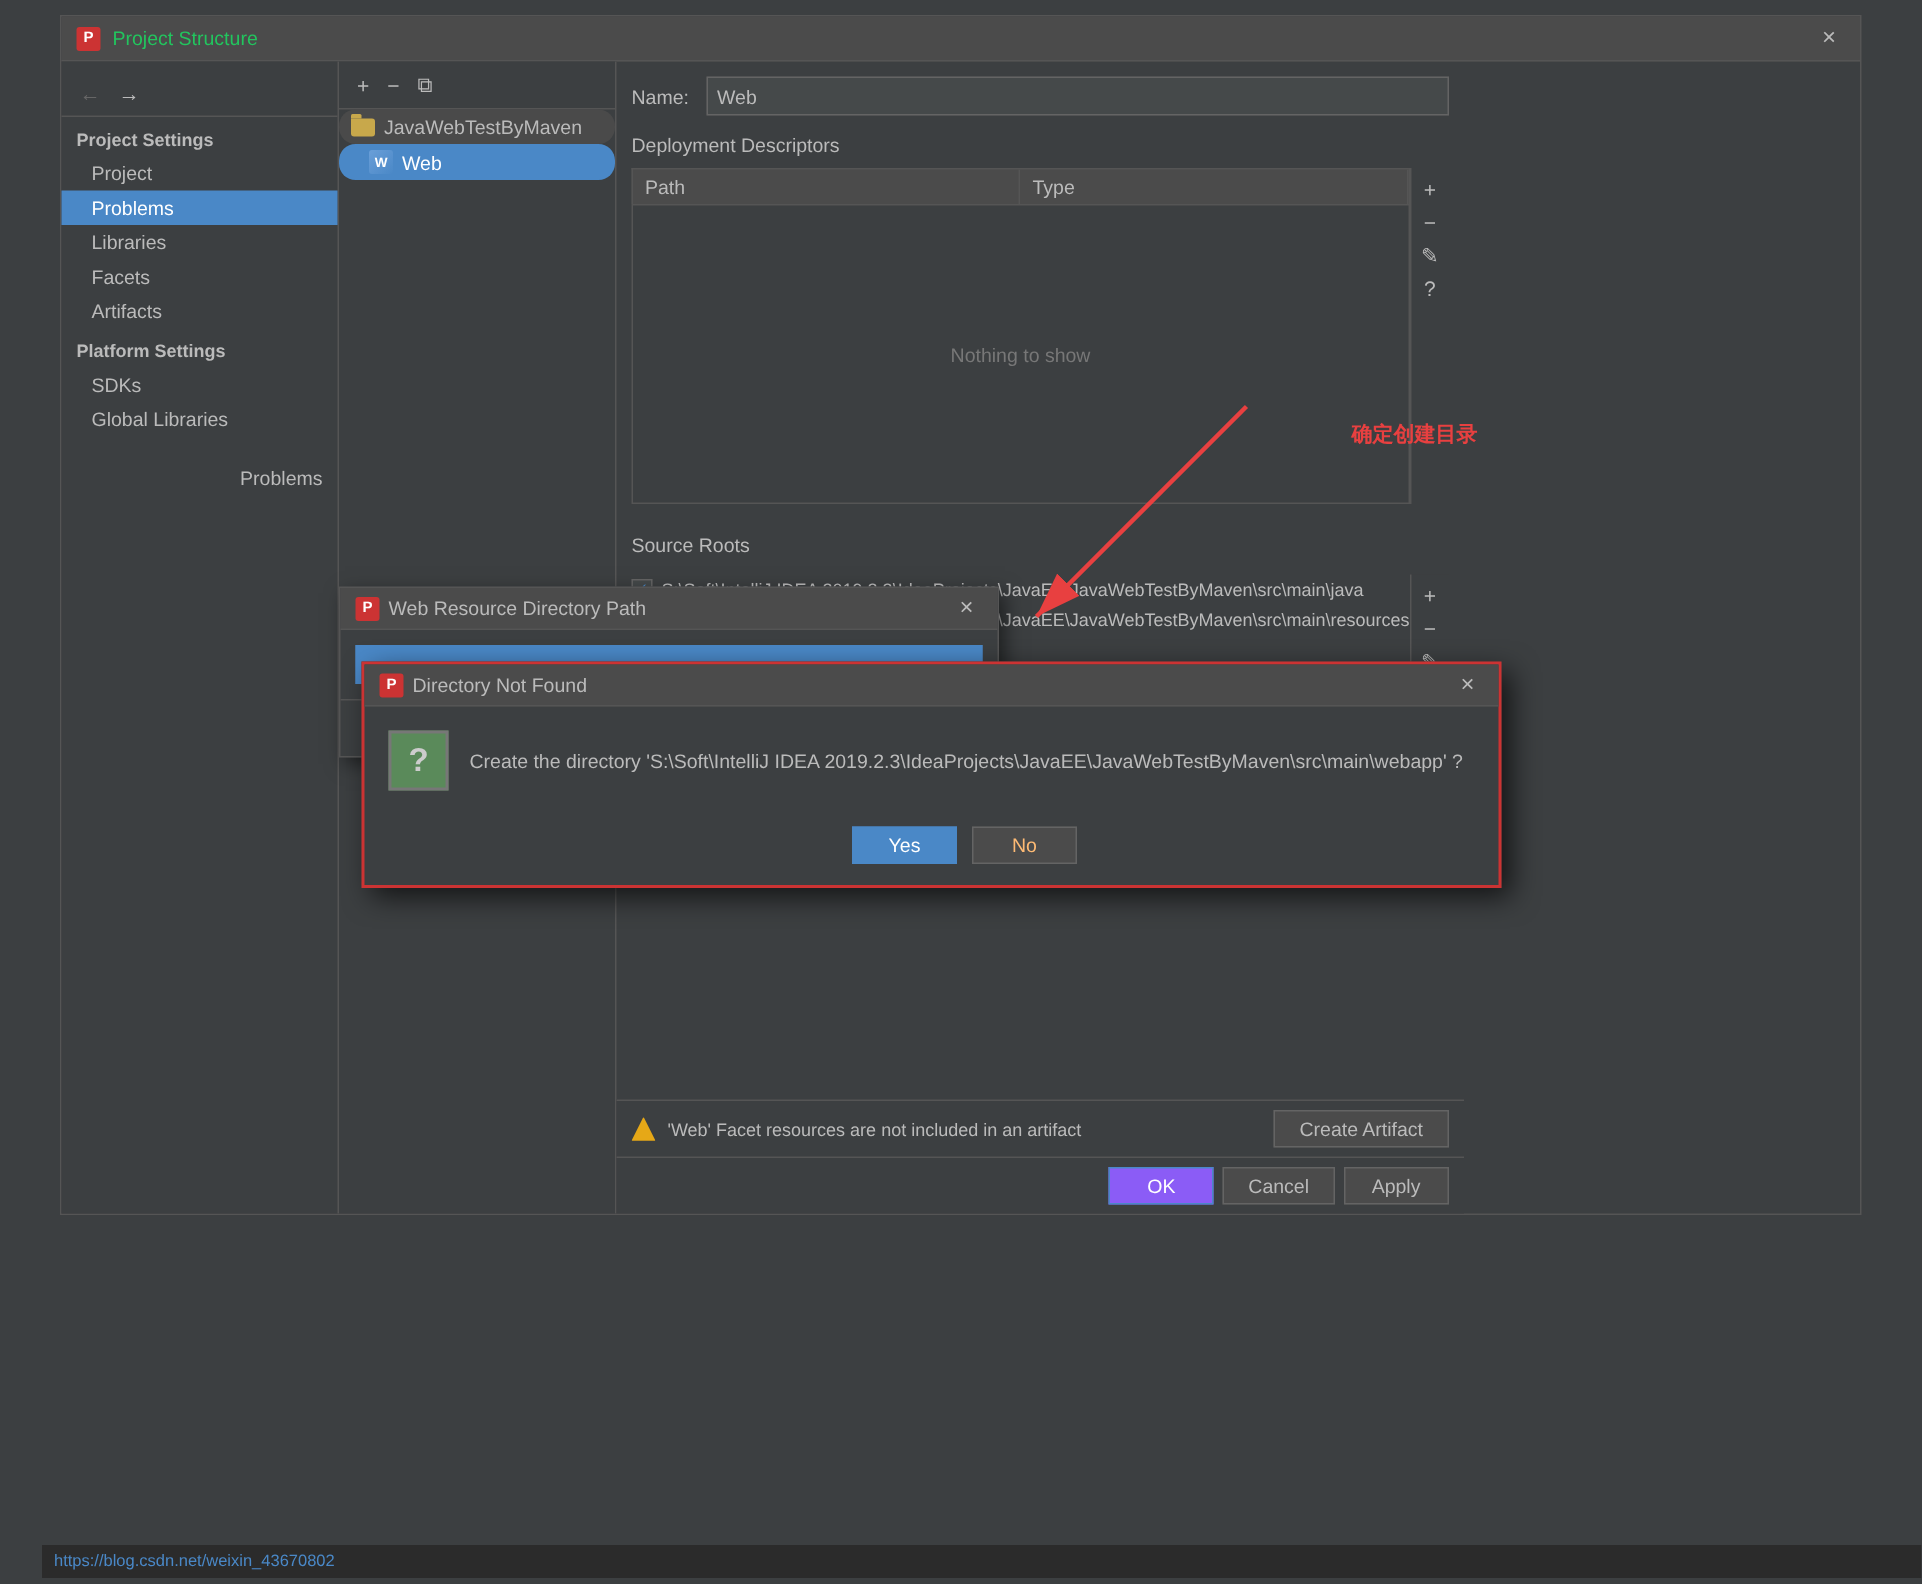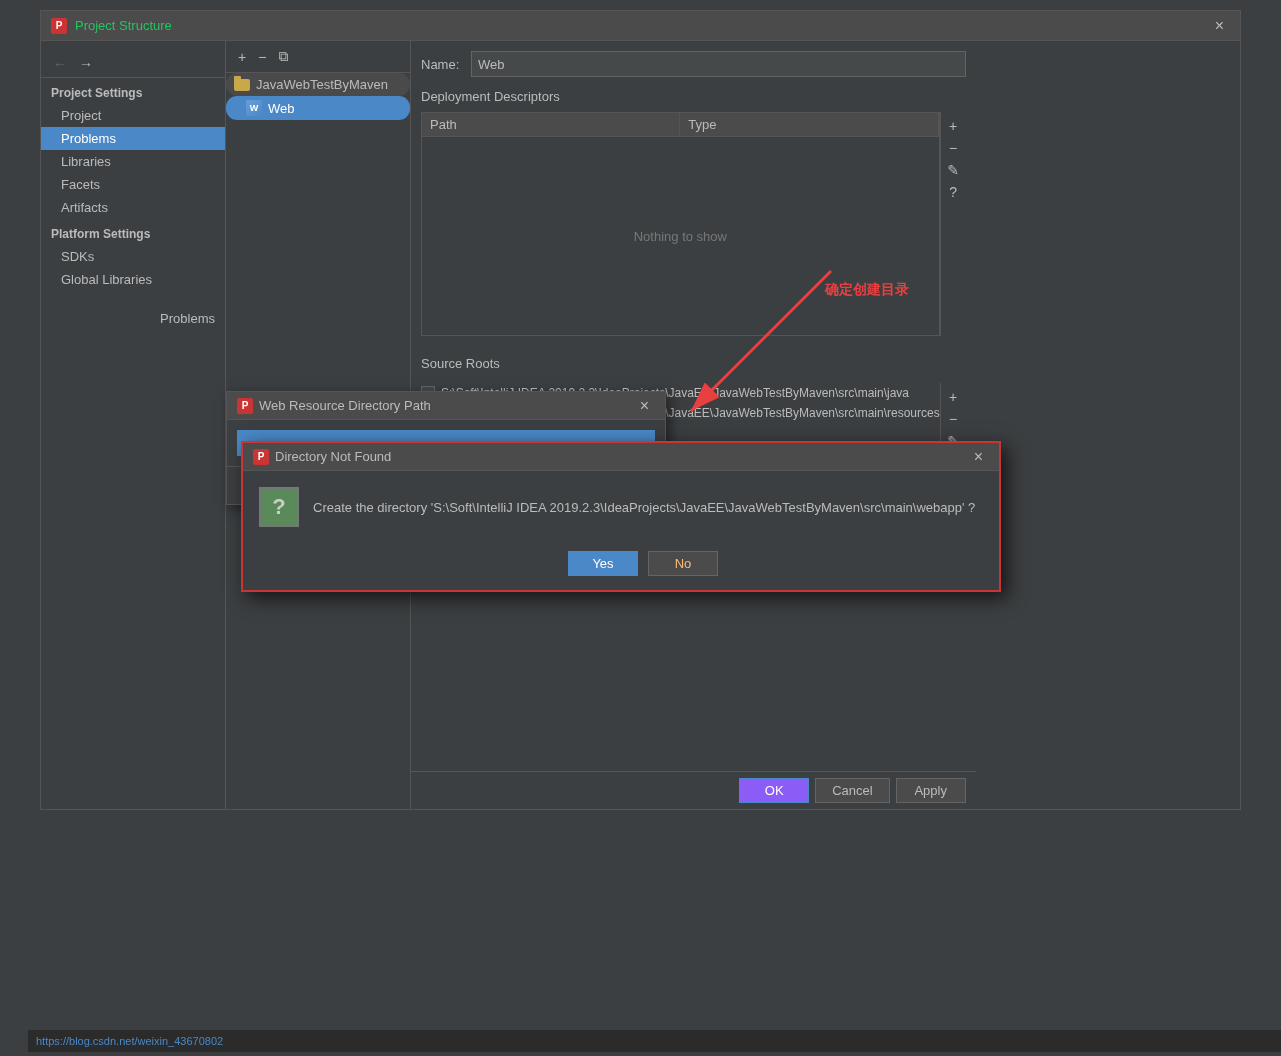--- a/index.html
+++ b/index.html
@@ -483,21 +483,21 @@
       min-width: 70px;
     }
 
     
     .annotation-text {
       color: #e84040;
       font-size: 14px;
       font-weight: bold;
       position: absolute;
       top: 270px;
-      left: 784px;
+      left: 860px;
       z-index: 30;
     }
 
     
     .arrow-svg {
       position: absolute;
       top: 230px;
       left: 600px;
       z-index: 30;
       pointer-events: none;
@@ -613,20 +613,25 @@
               <div class="right-toolbar">
                 <button class="right-toolbar-btn">+</button>
                 <button class="right-toolbar-btn">−</button>
                 <button class="right-toolbar-btn">✎</button>
                 <button class="right-toolbar-btn">?</button>
               </div>
             </div>
           </div>
         </div>
 
+        <div class="warning-bar">
+          <div class="warning-icon"></div>
+          <span style="flex:1; font-size: 12px;">'Web' Facet resources are not included in an artifact</span>
+          <button class="btn">Create Artifact</button>
+        </div>
 
         <div class="bottom-bar">
           <button class="btn primary">OK</button>
           <button class="btn">Cancel</button>
           <button class="btn">Apply</button>
         </div>
       </div>
     </div>
   </div>
 

